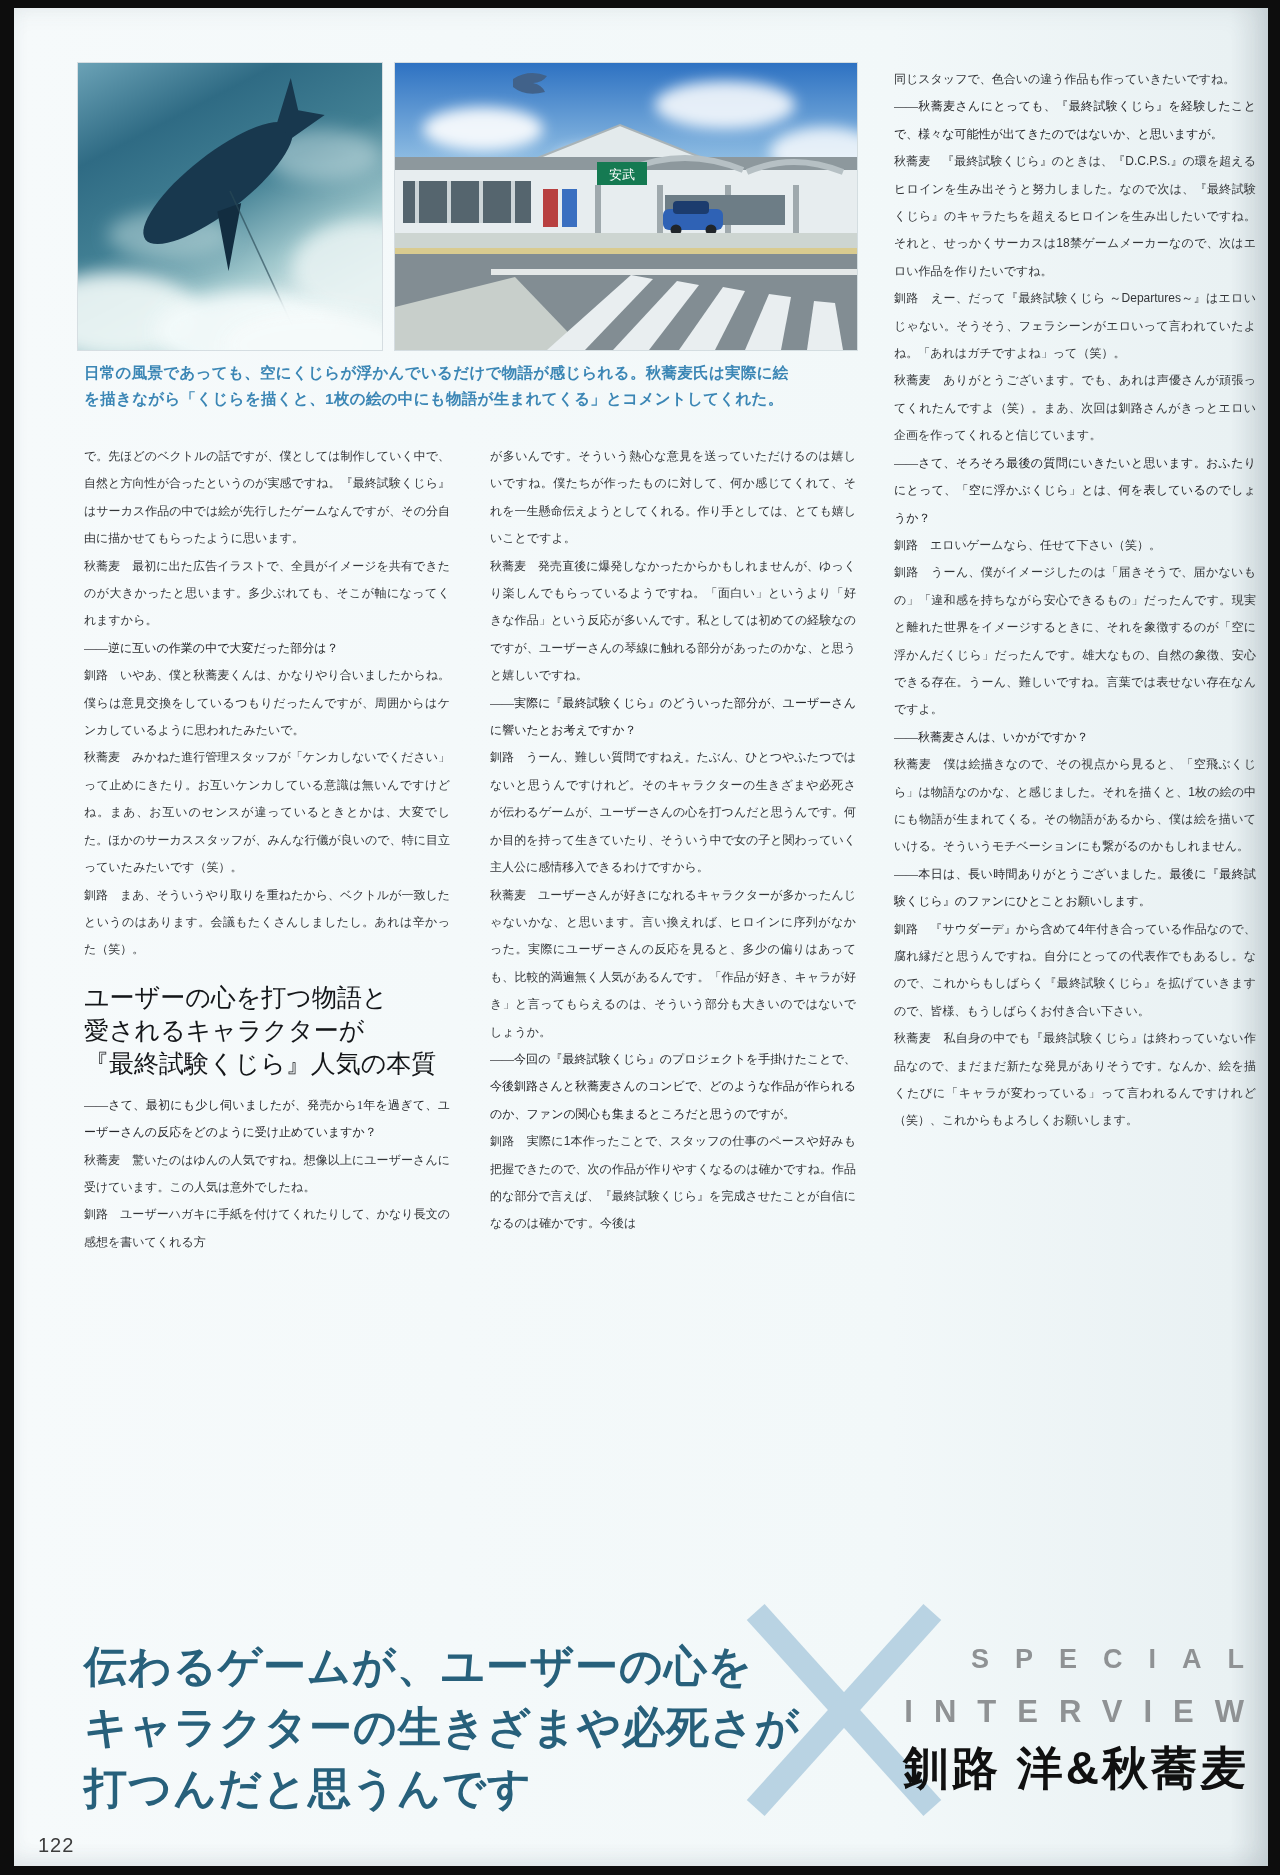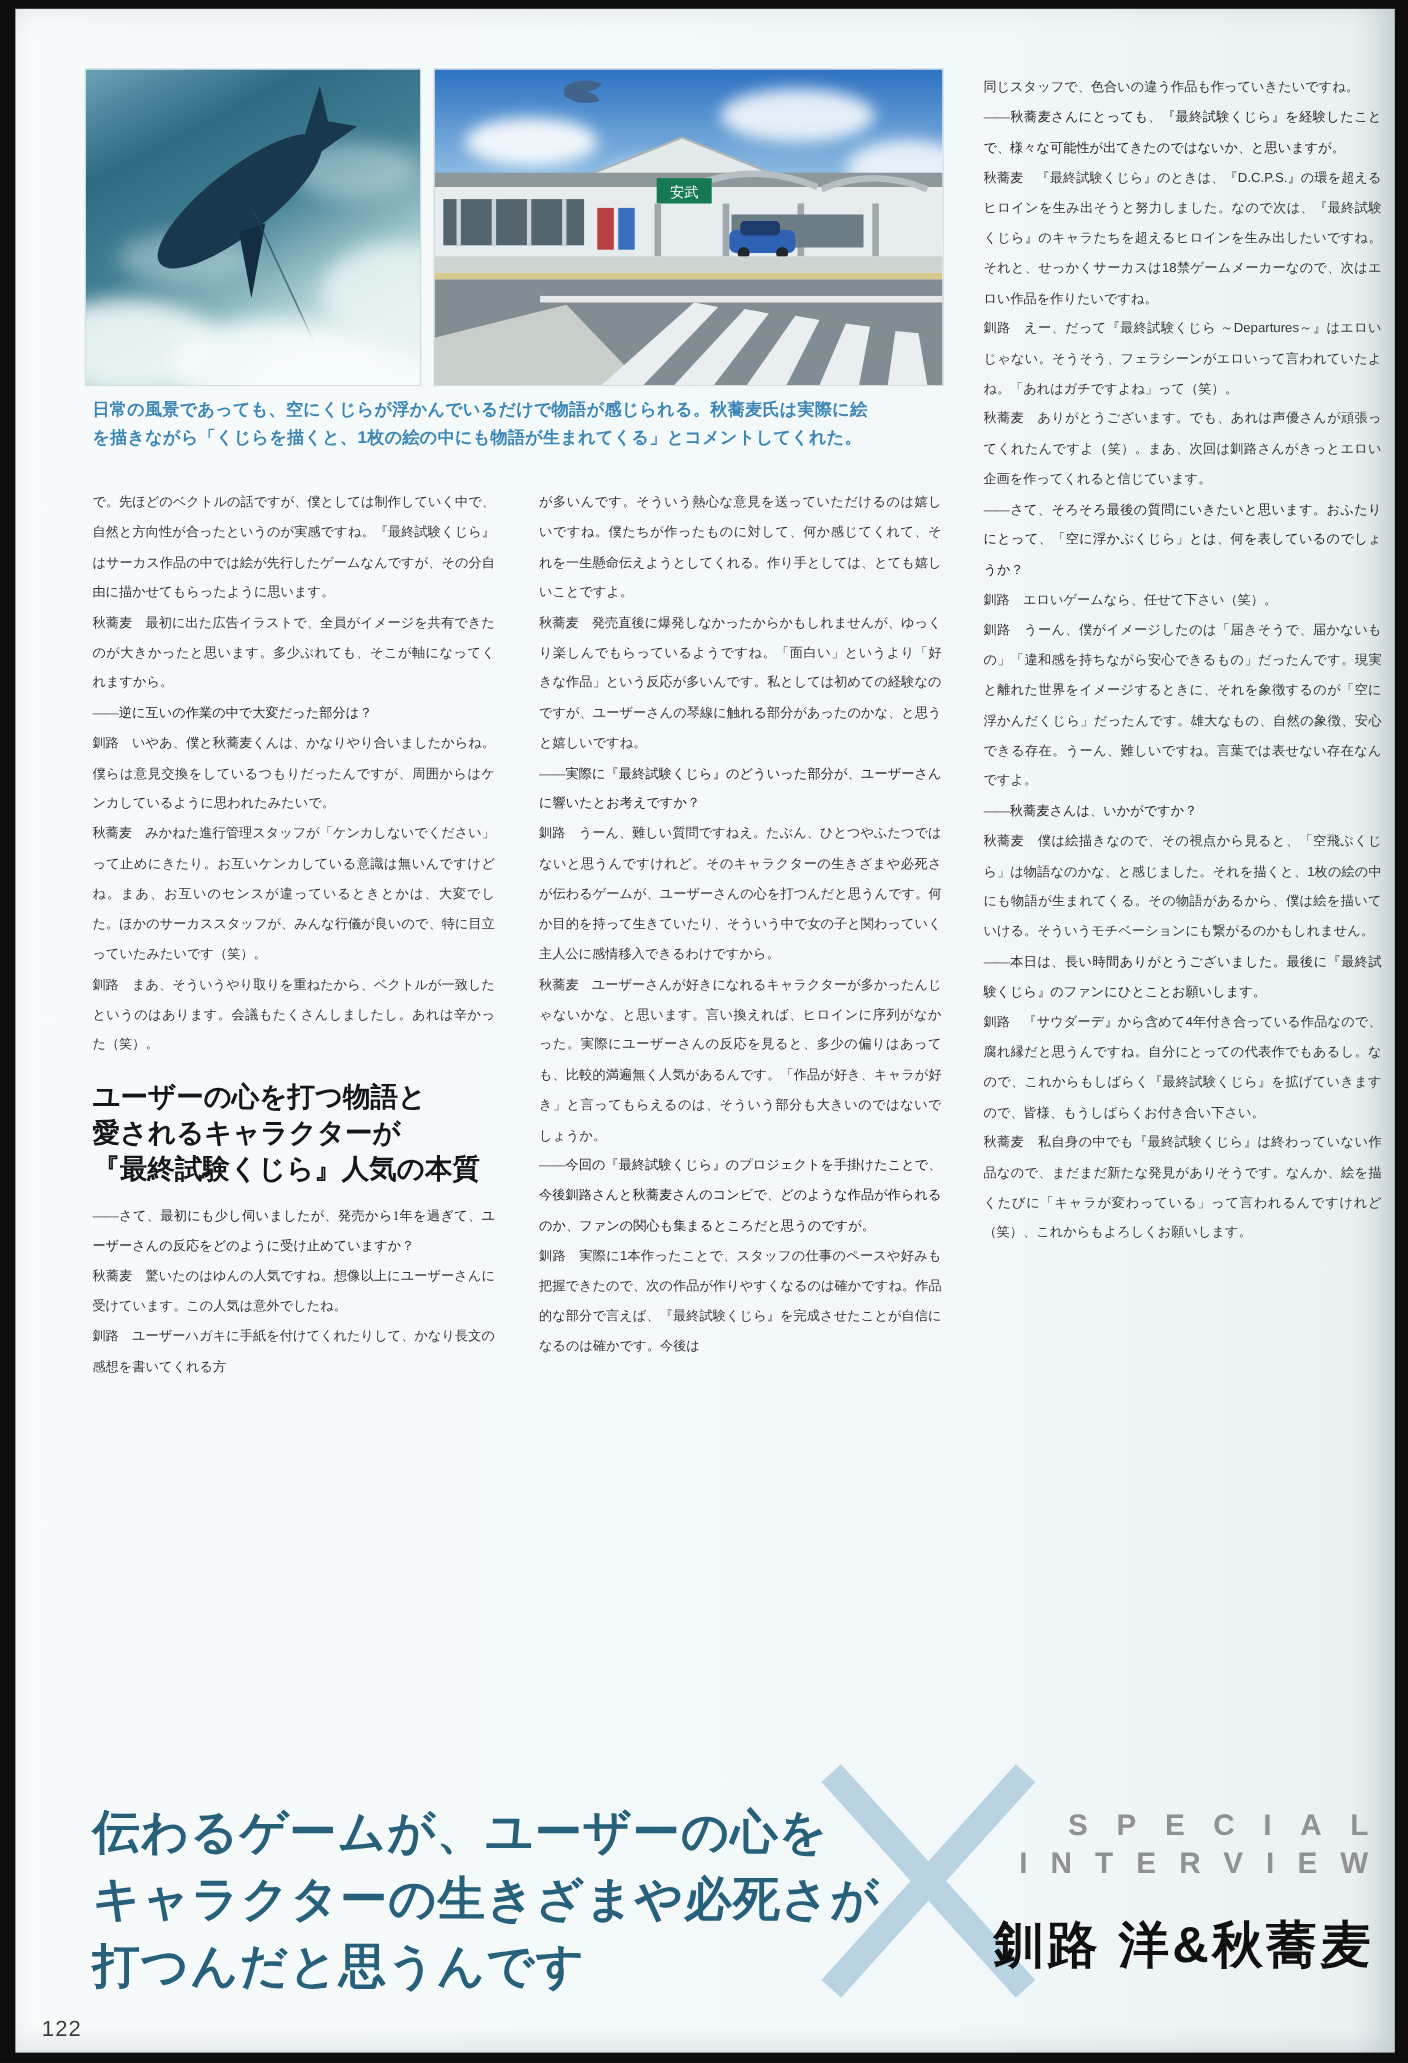--- a/index.html
+++ b/index.html
@@ -19,35 +19,35 @@
   .col{position:absolute;overflow:hidden;}
   .col-1{left:70px;top:435px;width:366px;height:1110px;}
   .col-2{left:476px;top:435px;width:366px;height:1110px;}
   .col-3{left:880px;top:58px;width:362px;height:1495px;}
 
   .para{margin:0;font-size:12px;line-height:27.4px;text-align:justify;
         text-justify:inter-character;word-break:break-all;}
   .para.gothic{color:#333538;font-weight:500;}
   .para.mincho{color:#26262a;font-family:"Liberation Serif","DejaVu Serif",serif;font-weight:500;}
   .para.heading{white-space:pre-line;text-align:left;font-size:25px;line-height:33px;
-                font-weight:700;color:#141619;margin:17px 0 12px;word-break:keep-all;}
+                font-weight:400;color:#141619;margin:17px 0 12px;word-break:keep-all;}
 
   .pullquote{position:absolute;left:70px;top:1628px;width:760px;
              font-size:43px;line-height:61px;font-weight:900;color:#27607b;letter-spacing:1px;}
 
   .xmark{position:absolute;left:742px;top:1604px;width:176px;height:196px;z-index:1;}
   .xmark span{position:absolute;left:-44px;top:86px;width:264px;height:24px;background:#b9d3e3;}
   .xmark .xa{transform:rotate(48deg);}
   .xmark .xb{transform:rotate(-48deg);}
 
   .special-block{position:absolute;right:24px;top:1636px;text-align:right;z-index:2;}
   .special-line{font-size:27px;font-weight:700;color:#8f9294;letter-spacing:26px;margin-right:-26px;
                 line-height:30px;}
-  .interview-line{font-size:27px;font-weight:700;color:#8f9294;letter-spacing:21px;margin-right:-21px;
-                line-height:30px;margin-top:5px;}
+  .interview-line{font-size:31px;font-weight:700;color:#8f9294;letter-spacing:21px;margin-right:-21px;
+                line-height:30px;margin-top:23px;}
   .names{position:absolute;right:22px;top:1730px;font-size:46px;font-weight:800;color:#101010;
          letter-spacing:3px;margin-right:-3px;z-index:2;}
 
   .page-number{position:absolute;left:24px;top:1826px;font-size:20px;color:#3c3c3c;letter-spacing:1px;}
 </style>
 </head>
 <body>
 
 <div class="frame">
   <div class="page">

